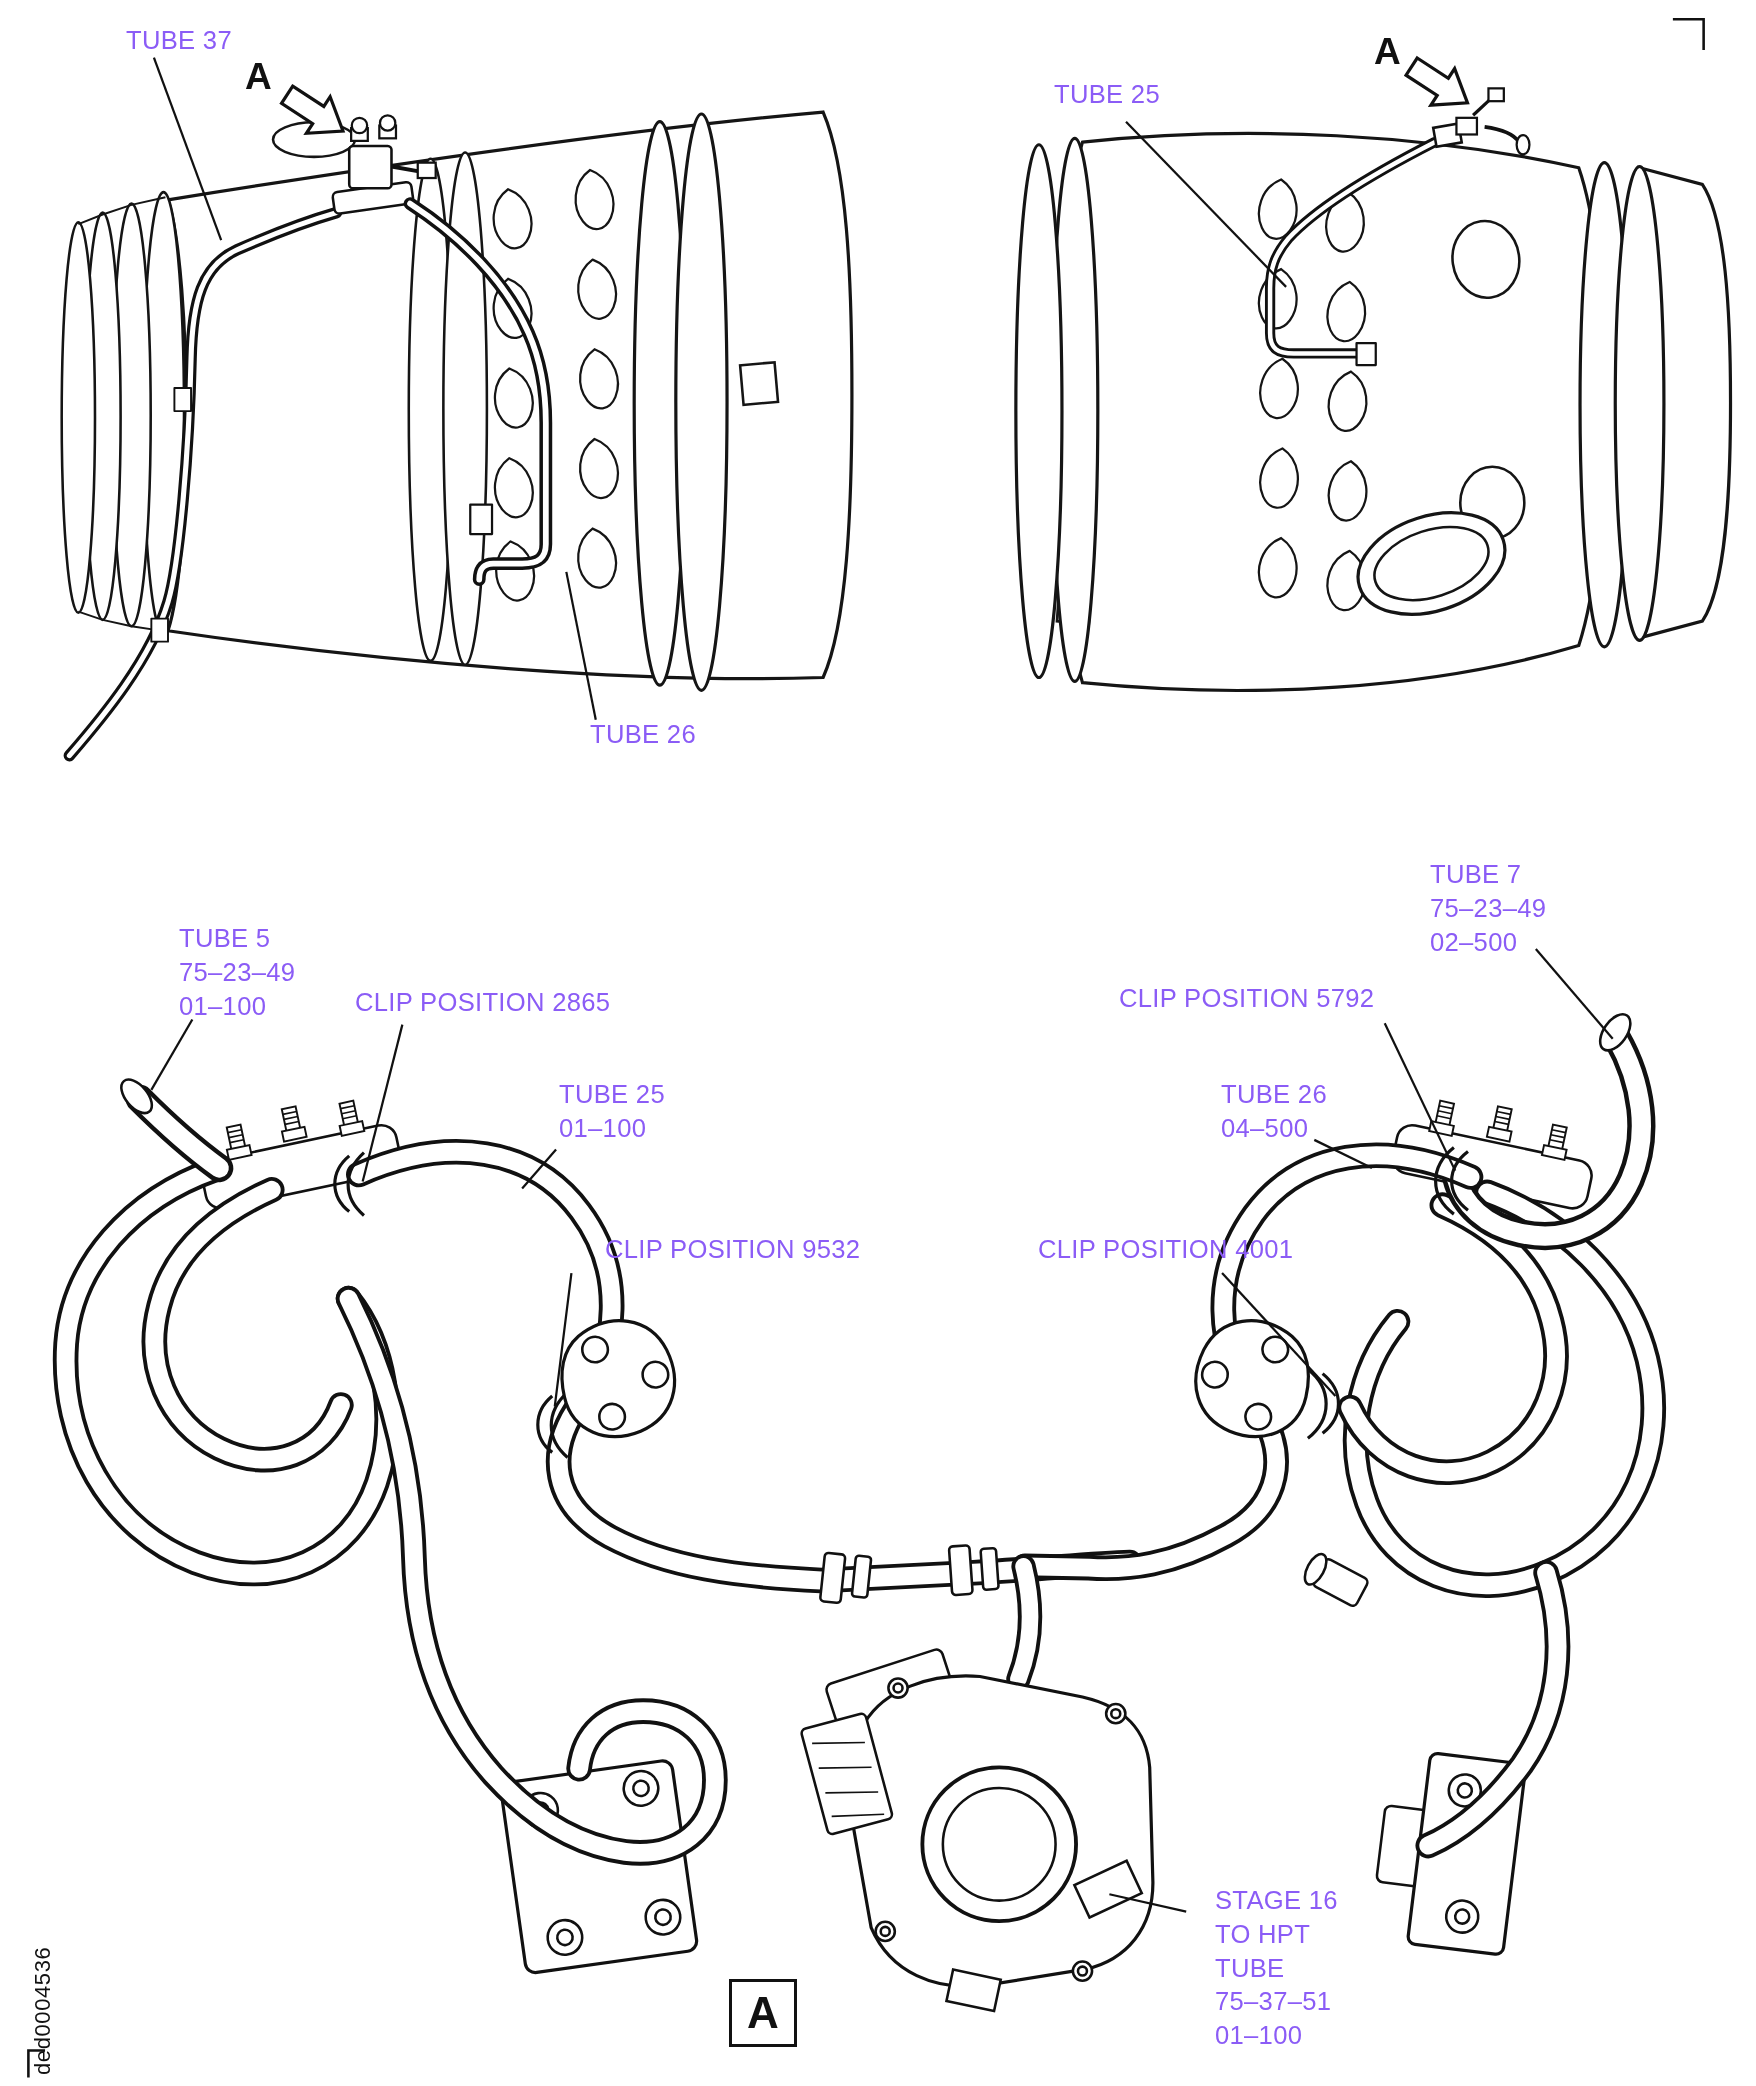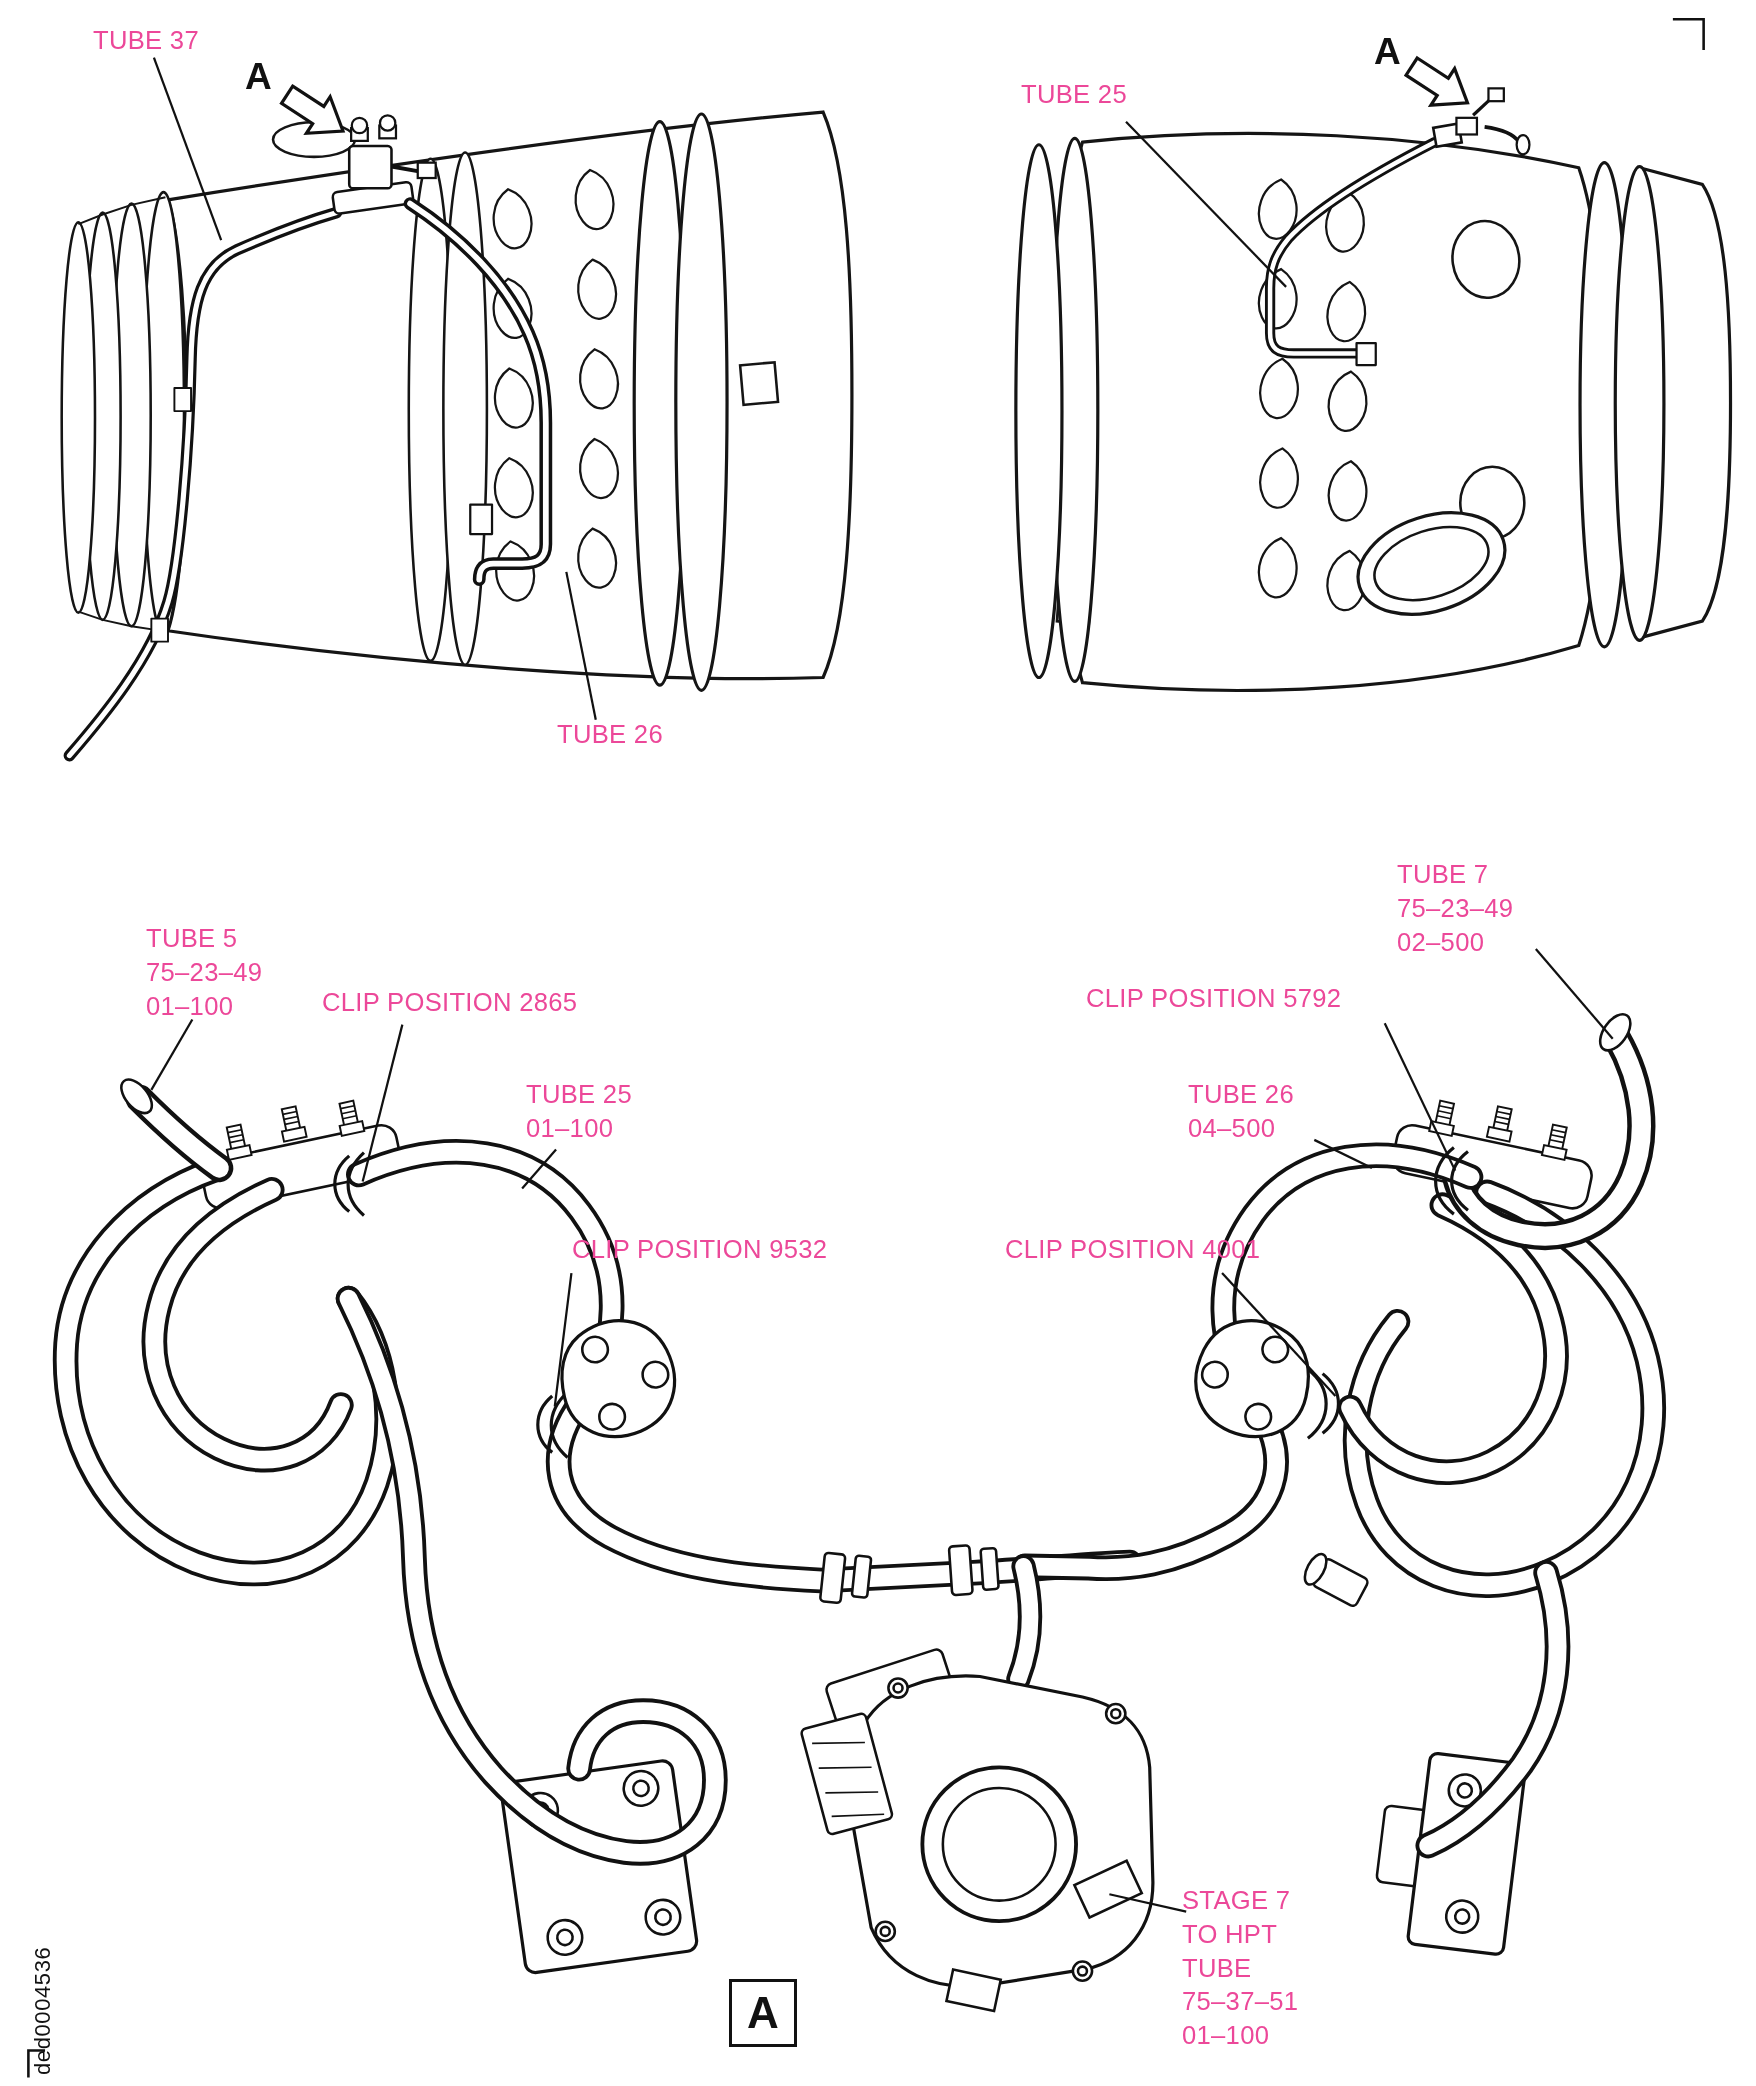--- a/index.html
+++ b/index.html
@@ -1,20 +1,20 @@
 <!DOCTYPE html>
 <html style="font-size:10.2px"><head>
 <meta charset="utf-8">
 <style>
   * { margin:0; padding:0; box-sizing:border-box; }
   html,body { background:#ffffff; }
   body { font-family:"Liberation Sans", sans-serif; color:#111; }
   .page { position:relative; width:1757px; height:2087px; background:#fff; overflow:hidden; }
   .art { position:absolute; left:0; top:0; width:1757px; height:2087px; }
-  .lbl { position:absolute; font-size:25.6px; line-height:1.32; white-space:nowrap; color:#ec4899; letter-spacing:0.3px; }
+  .lbl { position:absolute; font-size:25.6px; line-height:1.32; white-space:nowrap; color:#8b5cf6; letter-spacing:0.3px;margin-left:33px; }
   .lbl.center { text-align:left; white-space:normal; }
   .marker-a { position:absolute; font-size:37px; font-weight:bold; color:#111; }
   .boxed-a { position:absolute; width:68px; height:68px; border:3.8px solid #111; display:flex; align-items:center; justify-content:center; font-size:44px; font-weight:bold; color:#111; background:#fff; }
   .doc-code { position:absolute; font-size:22px; color:#111; transform:rotate(-90deg); transform-origin:left top; letter-spacing:0.6px; white-space:nowrap; }
 </style>
 </head>
 <body>
 
 <div class="page">
 
@@ -383,21 +383,21 @@
 <div class="lbl" style="left:1086px;top:982px">CLIP POSITION 5792</div>
 
 <div class="lbl center" style="left:1188px;top:1078px;width:143px">
   <div>TUBE 26</div>
   <div>04–500</div>
 </div>
 
 <div class="lbl" style="left:1005px;top:1233px">CLIP POSITION 4001</div>
 
 <div class="lbl center" style="left:1182px;top:1884px;width:164px">
-  <div>STAGE 7</div>
+  <div>STAGE 16</div>
   <div>TO HPT TUBE</div>
   <div>75–37–51</div>
   <div>01–100</div>
 </div>
 
 <div class="boxed-a" style="left:729px;top:1979px">A</div>
 
 <div class="doc-code" style="left:29.5px;top:2075px">ded0004536</div>
 
 </div>

